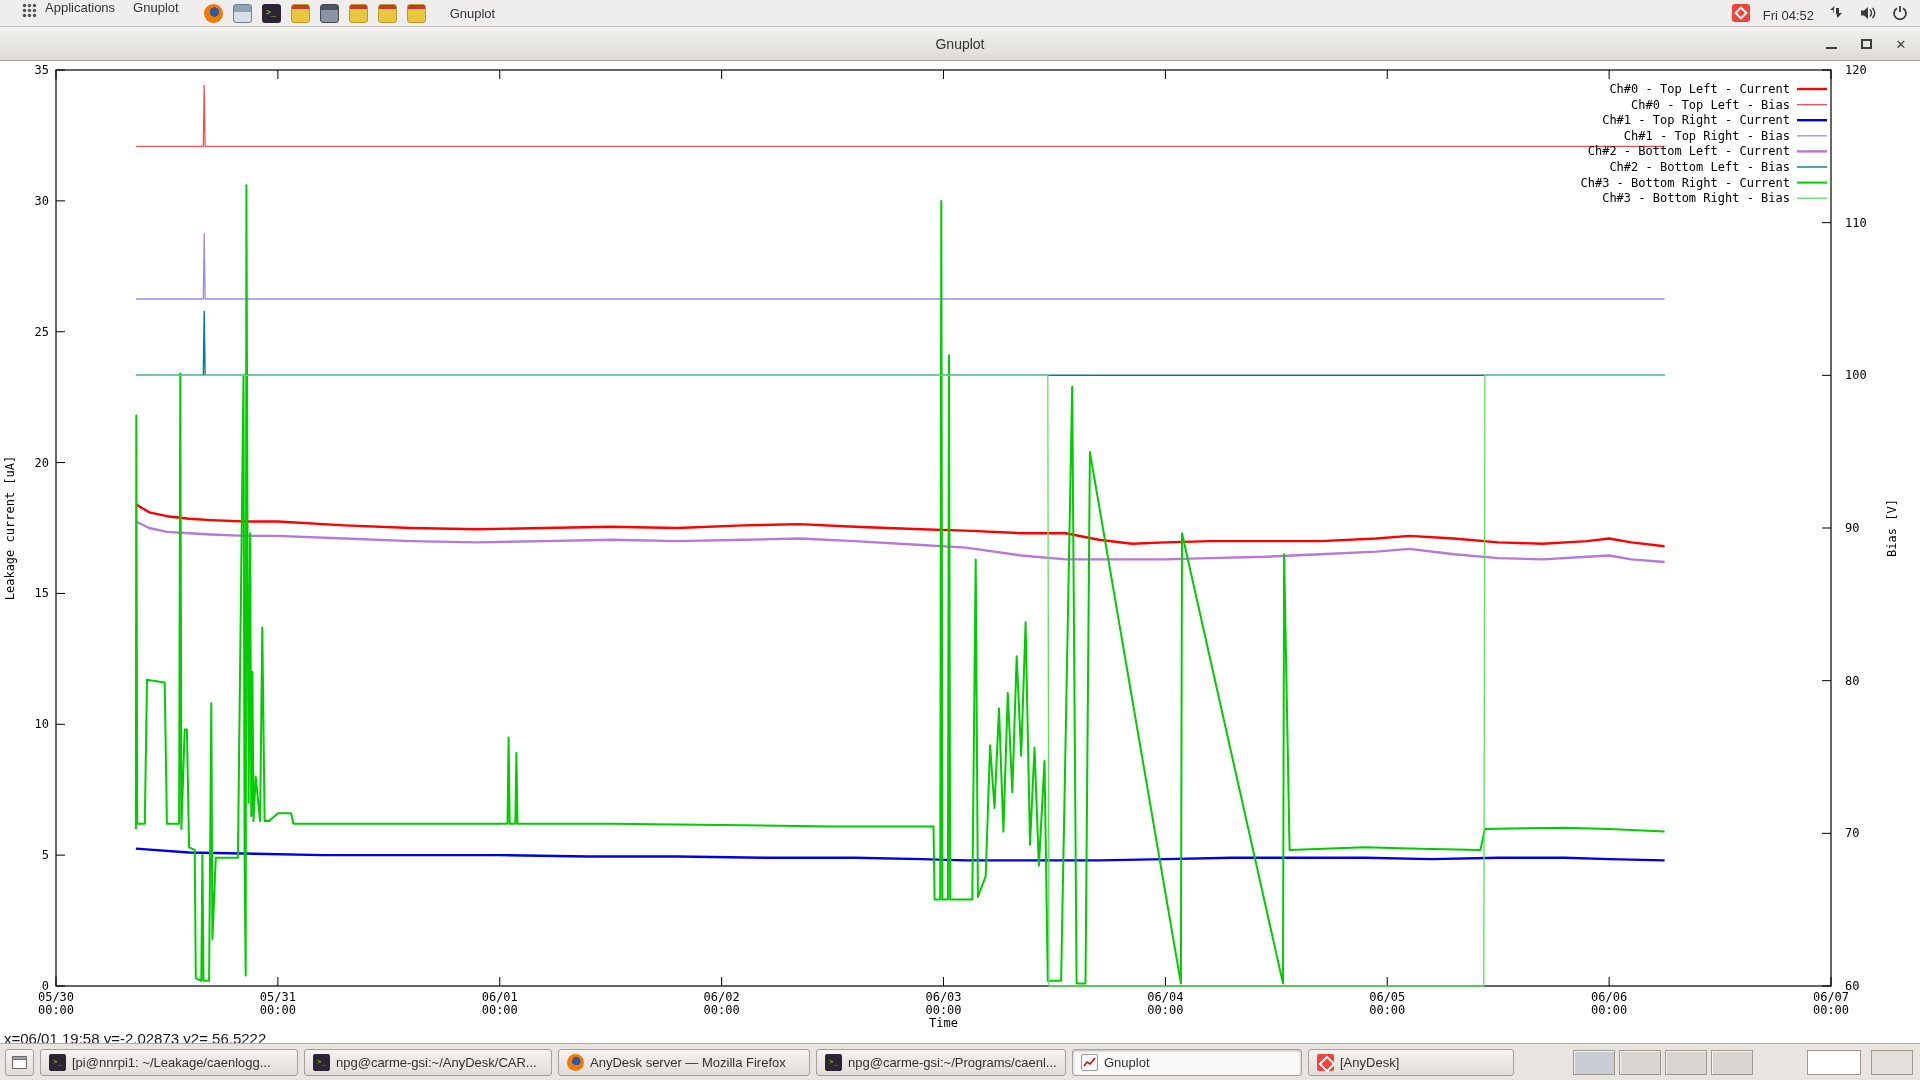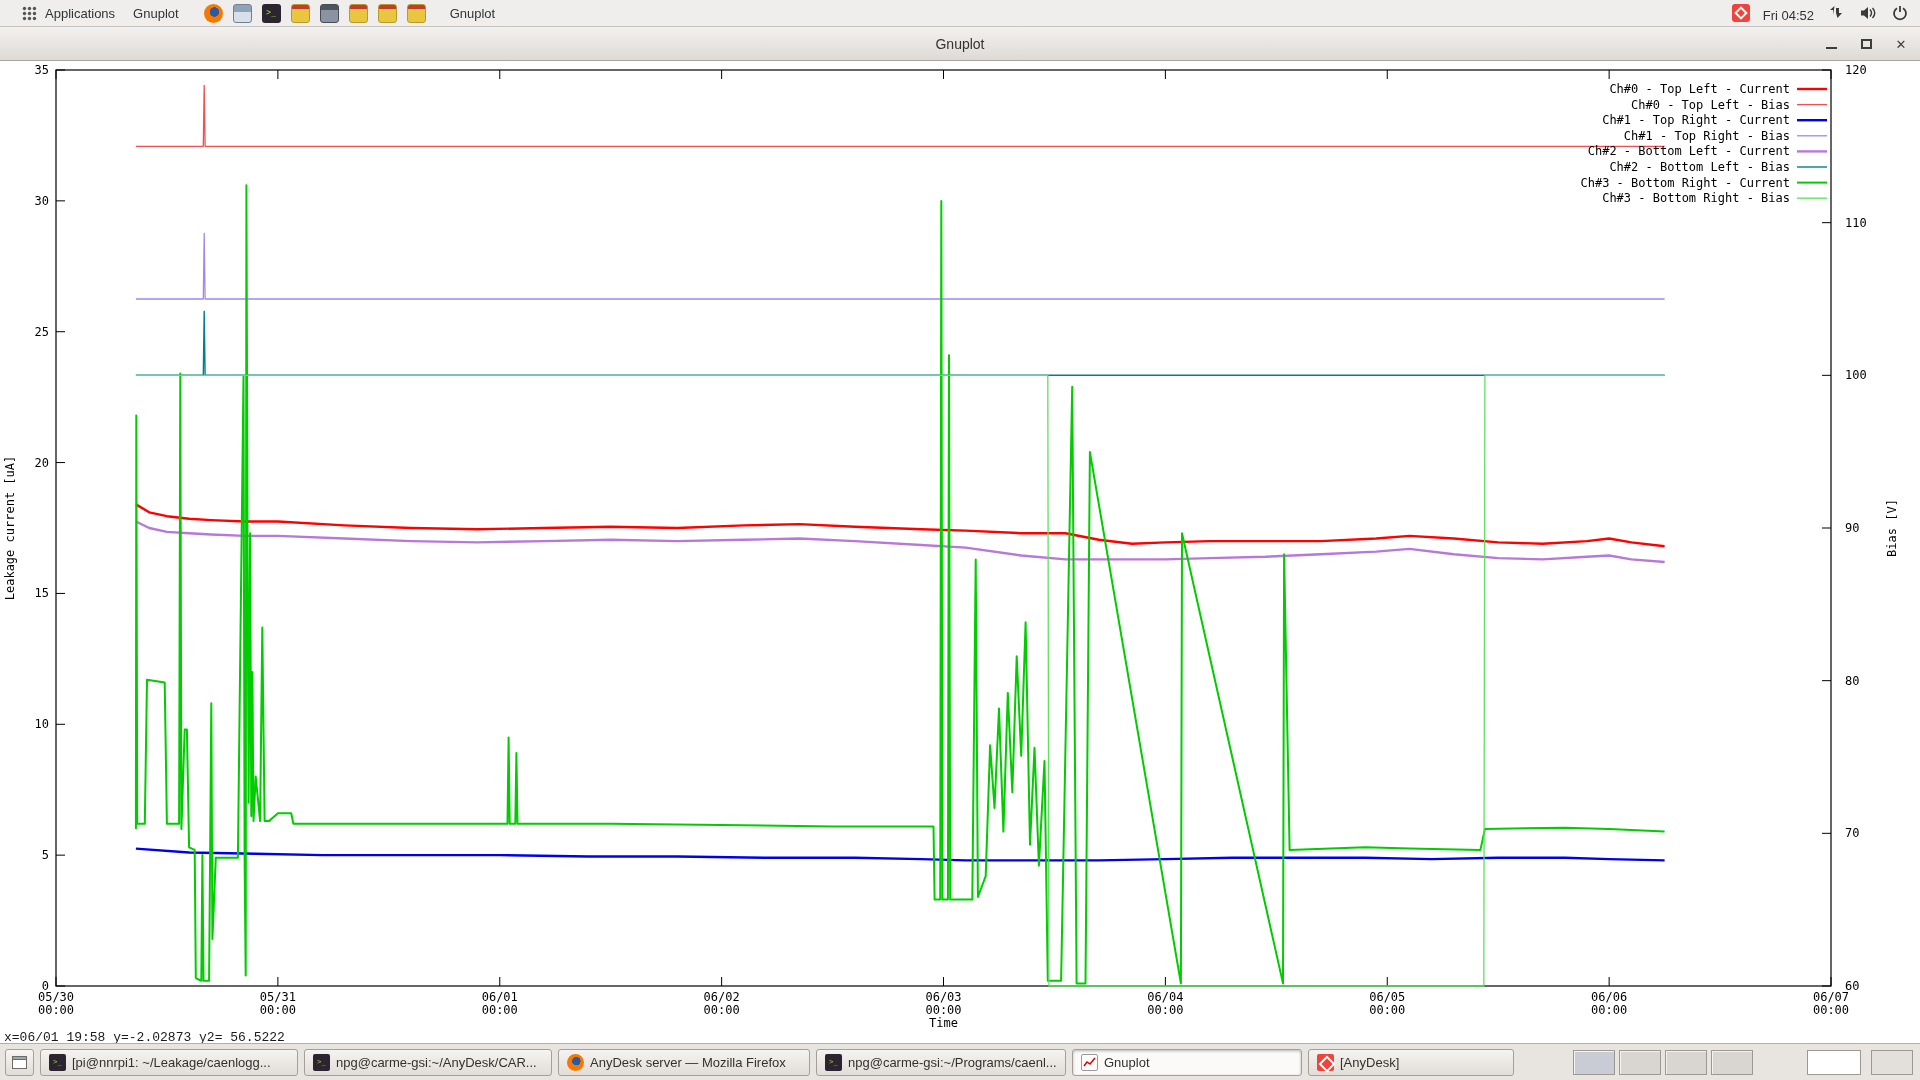--- a/index.html
+++ b/index.html
@@ -2,21 +2,21 @@
 <html><head>
 <meta charset="utf-8">
 <style>
 *{box-sizing:border-box;margin:0;padding:0}
 html,body{width:1920px;height:1080px}
 body{font-family:"Liberation Sans",sans-serif;background:#fff;overflow:hidden}
 .desktop{position:relative;width:1920px;height:1080px;background:#fff}
 
 
 .top-panel{position:absolute;top:0;left:0;right:0;height:27px;background:#f0eeec;border-bottom:1px solid #c6c2bd;display:flex;align-items:center;padding:0 10px;font-size:13px;color:#2e3436;z-index:5}
-.menu-item{display:flex;align-items:center;gap:6px;padding:0 9px;height:100%}
+.menu-item{display:flex;align-items:flex-start;gap:6px;padding:0 9px;height:100%}
 .launchers{display:flex;align-items:center;gap:10px;margin-left:16px}
 .licon{width:19px;height:19px;border-radius:3px;display:inline-flex;align-items:center;justify-content:center;font-size:8px;line-height:1}
 .icon-firefox{border-radius:50%;background:radial-gradient(circle at 55% 42%,#2c5aa0 0 30%,#f57900 32% 78%,#fcaf3e 80%)}
 .icon-files{background:linear-gradient(#8fa2b8 0 40%,#d7dfe9 40%);border:1px solid #6f8095}
 .icon-terminal{background:#2d2431;color:#8ae234;font-family:"DejaVu Sans Mono",monospace}
 .icon-yellow{background:linear-gradient(#c23b2e 0 4px,#e9c63f 4px);border:1px solid #b89a27}
 .icon-gray{background:linear-gradient(#4d5560 0 5px,#8a939f 5px);border:1px solid #454c55}
 .win-indicator{margin-left:24px;color:#2e3436}
 .panel-right{margin-left:auto;display:flex;align-items:flex-end;gap:12px}
 .clock{font-size:13px;color:#2e3436}
@@ -27,21 +27,21 @@
 .title-text{position:absolute;left:0;right:0;top:0;height:34px;line-height:34px;text-align:center;font-size:14px;color:#35332f}
 .win-controls{position:absolute;right:10px;top:0;height:34px;display:flex;align-items:center;gap:17px}
 .wc-btn{width:18px;height:18px;display:inline-flex;align-items:center;justify-content:center;color:#3f3d3a;font-size:13px}
 .glyph-min{width:11px;height:2px;background:#3f3d3a;margin-top:8px}
 .glyph-max{width:11px;height:10px;border:2px solid #3f3d3a}
 
 
 .content{position:absolute;top:61px;left:0;height:982px;width:1920px;background:#fff}
 #plot-svg{position:absolute;left:0;top:0}
 #plot-svg text{font-family:"DejaVu Sans Mono",monospace;font-size:12px;fill:#000}
-.status-readout{position:absolute;left:4px;top:969px;font-family:Liberation Mono, monospace;font-size:13px;color:#1a1a1a}
+.status-readout{position:absolute;left:4px;top:969px;font-family:Liberation Sans, sans-serif;font-size:15px;color:#1a1a1a}
 
 
 .taskbar{position:absolute;bottom:0;left:0;right:0;height:37px;background:#e8e5e1;border-top:1px solid #b2aea8;display:flex;align-items:center;padding:0 5px;gap:6px;z-index:5}
 .show-desktop{width:29px;height:27px;border:1px solid #a49f98;border-radius:3px;background:linear-gradient(#f7f5f2,#e0dcd7);display:flex;align-items:center;justify-content:center}
 .task-btn{height:27px;border:1px solid #a49f98;border-radius:3px;background:linear-gradient(#f5f3f0,#e1ddd8);display:flex;align-items:center;gap:6px;padding:0 8px;font-size:13px;color:#33312e;overflow:hidden;white-space:nowrap;flex:0 0 auto}
 .task-btn.active{background:#fbfaf8;box-shadow:inset 0 1px 3px rgba(0,0,0,.28)}
 .tlabel{overflow:hidden;text-overflow:ellipsis;display:block}
 .ticon{width:17px;height:17px;border-radius:2px;flex:0 0 auto;display:inline-flex;align-items:center;justify-content:center;font-size:7px;line-height:1}
 .ticon.term{background:#2d2431;color:#8ae234;font-family:"DejaVu Sans Mono",monospace}
 .ticon.ff{border-radius:50%;background:radial-gradient(circle at 55% 42%,#2c5aa0 0 30%,#f57900 32% 78%,#fcaf3e 80%)}

